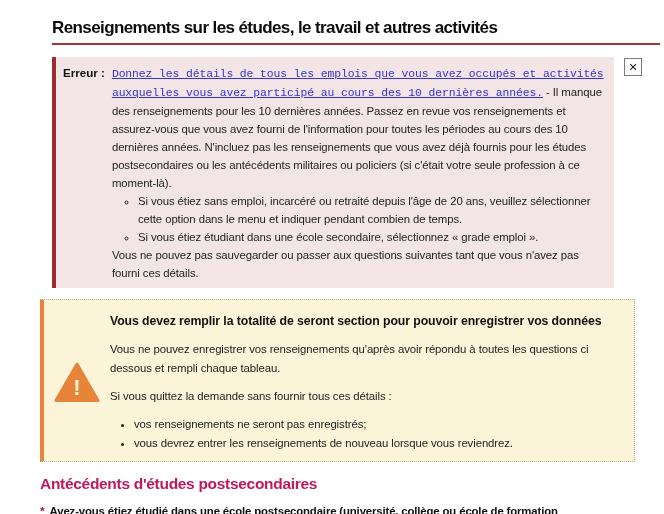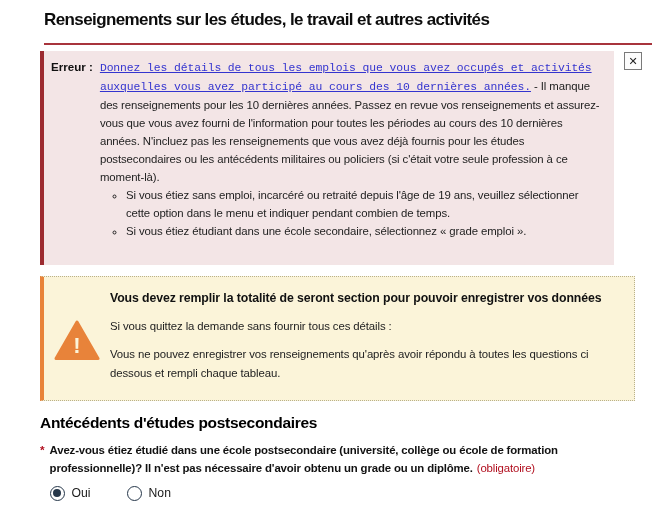--- a/index.html
+++ b/index.html
@@ -9,42 +9,43 @@
     height: 514px;
     overflow: hidden;
     background: #ffffff;
     font-family: "Liberation Sans", "DejaVu Sans", sans-serif;
     color: #1a1a1a;
   }
   .page { padding: 6px 16px 0 40px; }
 
   
   .page-title {
-    margin: 4px;
+    margin: 12px;
     width: 608px;
     font-size: 17px;
     font-weight: bold;
     letter-spacing: -0.6px;
     color: #0d0d0d;
-    padding-bottom: 13px;
+    padding-bottom: 5px;
     border-bottom: 2px solid #a8343c;
   }
 
   
   .error-row {
     display: flex;
     align-items: flex-start;
     margin-top: 6px;
     width: 602px;
   }
   .alert-error {
     flex: 1;
     background: #f3e5e6;
     border-left: 4px solid #9c2b30;
-    padding: 7px 10px 25px 7px;
+    padding: 7px 10px 6px 7px;
+    margin-left: 12px;
   }
   .err-flex { display: flex; }
   .err-label {
     font-weight: bold;
     font-size: 11.6px;
     line-height: 18px;
     white-space: nowrap;
     margin-right: 7px;
     color: #111;
   }
@@ -117,21 +118,21 @@
   }
   .warn-content p { margin: 0 0 9px; }
   .warn-content ul { margin: 0; padding-left: 24px; }
 
   
   .section-heading {
     margin: 13px 0 9px;
     font-size: 15.5px;
     font-weight: bold;
     letter-spacing: -0.3px;
-    color: #000000;
+    color: #be185d;
   }
 
   
   .question {
     display: flex;
     margin: 0 0 6px;
   }
   .req-marker {
     color: #b10e1e;
     font-weight: bold;
@@ -190,42 +191,47 @@
 
   <h1 class="page-title">Renseignements sur les études, le travail et autres activités</h1>
 
   <div class="error-row">
     <div class="alert-error">
       <div class="err-flex">
         <span class="err-label">Erreur :</span>
         <div class="err-content">
           <p><a>Donnez les détails de tous les emplois que vous avez occupés et activités auxquelles vous avez participé au cours des 10 dernières années.</a><span> - Il manque des renseignements pour les 10 dernières années. Passez en revue vos renseignements et assurez-vous que vous avez fourni de l'information pour toutes les périodes au cours des 10 dernières années. N'incluez pas les renseignements que vous avez déjà fournis pour les études postsecondaires ou les antécédents militaires ou policiers (si c'était votre seule profession à ce moment-là).</span></p>
           <ul>
-            <li>Si vous étiez sans emploi, incarcéré ou retraité depuis l'âge de 19 ans, veuillez sélectionner cette option dans le menu et indiquer pendant combien de temps.</li>
+            <li>Si vous étiez sans emploi, incarcéré ou retraité depuis l'âge de 20 ans, veuillez sélectionner cette option dans le menu et indiquer pendant combien de temps.</li>
             <li>Si vous étiez étudiant dans une école secondaire, sélectionnez « grade emploi ».</li>
           </ul>
+          <p>Vous ne pouvez pas sauvegarder ou passer aux questions suivantes tant que vous n'avez pas fourni ces détails.</p>
         </div>
       </div>
     </div>
     <div class="close-btn">
       <span>✕</span>
     </div>
   </div>
 
   <div class="alert-warning">
     <div class="warn-icon-wrap">
       <svg width="46" height="41" viewBox="0 0 46 41" aria-hidden="true">
         <path d="M23 2 L44 38.5 H2 Z" fill="#e8833a" stroke="#e8833a" stroke-width="3" stroke-linejoin="round"></path>
         <text x="23" y="33" text-anchor="middle" fill="#fbf4d9" font-family="Liberation Sans, sans-serif" font-size="22" font-weight="bold">!</text>
       </svg>
     </div>
     <div class="warn-content">
       <p class="warn-title">Vous devez remplir la totalité de seront section pour pouvoir enregistrer vos données</p>
+      <p>Vous ne pouvez enregistrer vos renseignements qu'après avoir répondu à toutes les questions ci dessous et rempli chaque tableau.</p>
       <p>Si vous quittez la demande sans fournir tous ces détails :</p>
-      <p>Vous ne pouvez enregistrer vos renseignements qu'après avoir répondu à toutes les questions ci dessous et rempli chaque tableau.</p>
+      <ul>
+        <li>vos renseignements ne seront pas enregistrés;</li>
+        <li>vous devrez entrer les renseignements de nouveau lorsque vous reviendrez.</li>
+      </ul>
     </div>
   </div>
 
   <h2 class="section-heading">Antécédents d'études postsecondaires</h2>
 
   <div class="question">
     <span class="req-marker">*</span>
     <div class="q-body">
       <span class="q-text">Avez-vous étiez étudié dans une école postsecondaire (université, collège ou école de formation professionnelle)? Il n'est pas nécessaire d'avoir obtenu un grade ou un diplôme.</span><span class="req-label">(obligatoire)</span>
       <div class="radio-row">

